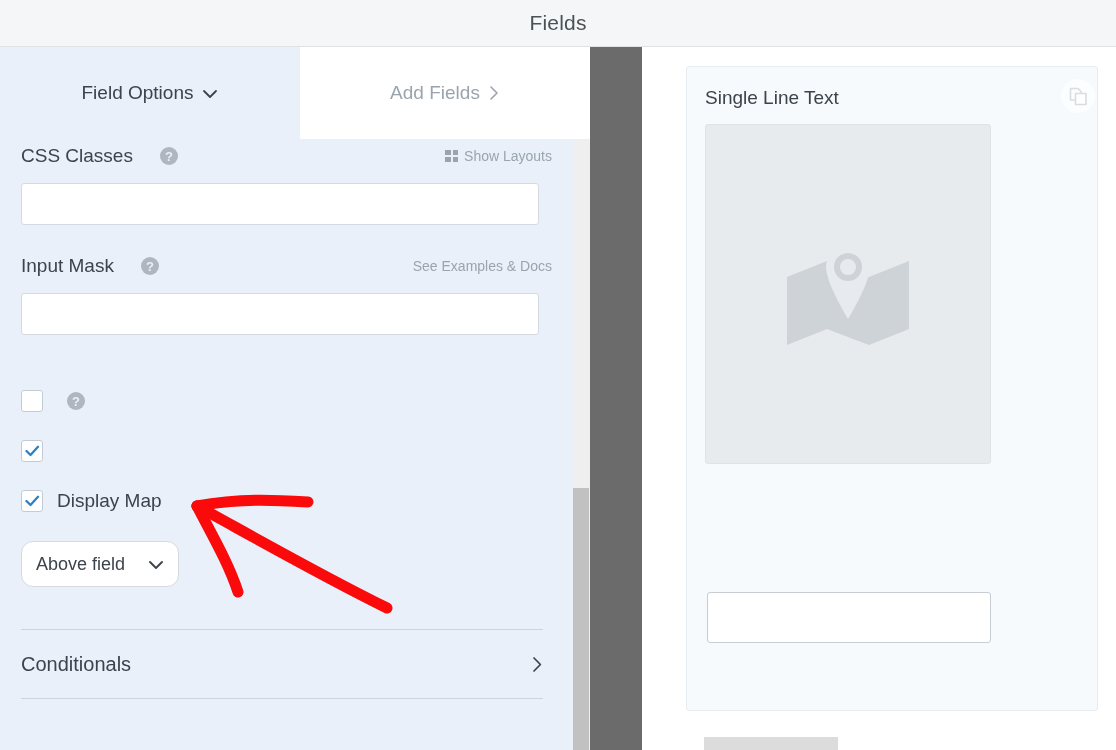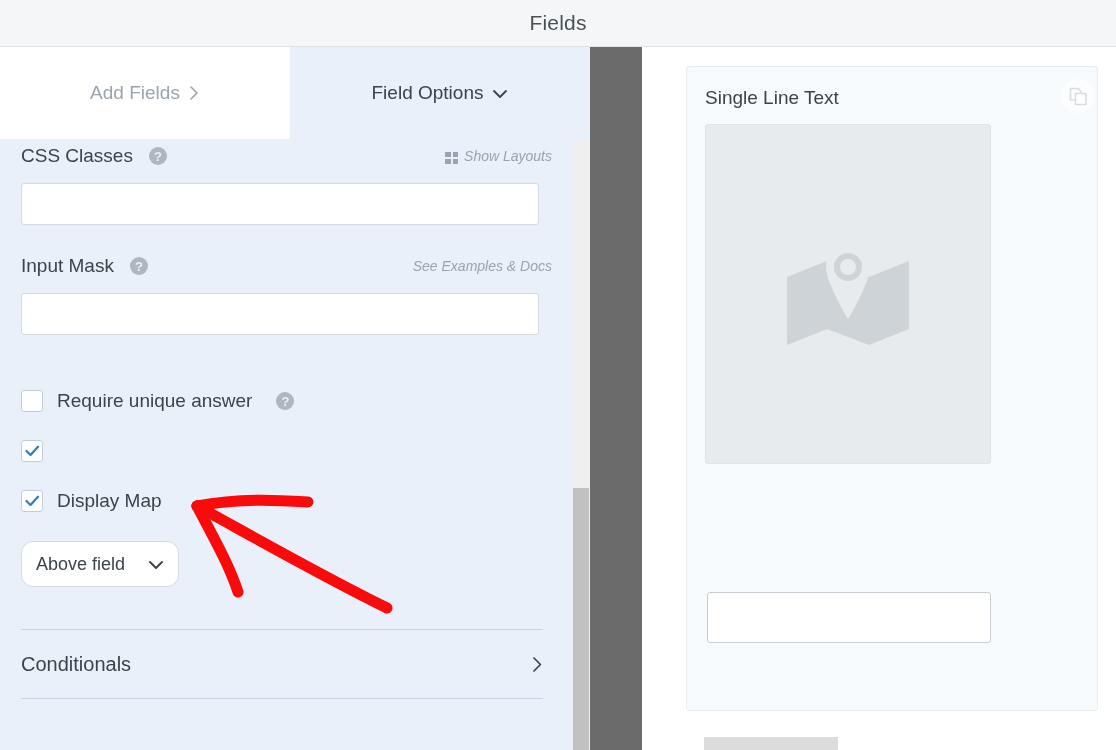--- a/index.html
+++ b/index.html
@@ -86,21 +86,21 @@
 
   .opt-row-head {
     display: flex;
     align-items: center;
     justify-content: space-between;
     height: 32px;
   }
   .opt-label-wrap {
     display: flex;
     align-items: center;
-    gap: 16px;
+    gap: 27px;
   }
   .opt-label {
     font-size: 19px;
     color: #3c434a;
     font-weight: 400;
   }
   .help-icon {
     width: 18px; height: 18px;
     border-radius: 50%;
     background: #aeb6be;
@@ -109,26 +109,25 @@
     font-weight: bold;
     display: flex;
     align-items: center;
     justify-content: center;
     line-height: 1;
     cursor: pointer;
     flex: 0 0 auto;
   }
   .opt-action {
     display: flex;
-    align-items: flex-end;
+    align-items: center;
     gap: 6px;
     font-size: 14px;
     color: #9aa4ae;
     cursor: pointer;
-    font-style: italic;
   }
   .layout-grid-icon {
     display: inline-grid;
     grid-template-columns: 6px 5px;
     grid-template-rows: 5px 5px;
     gap: 2px;
   }
   .layout-grid-icon i {
     background: #9aa4ae;
     display: block;
@@ -316,33 +315,33 @@
 
 <div id="app">
 
   <div class="header-bar">
     <div class="header-title">Fields</div>
   </div>
 
   <div class="left-panel">
 
     <div class="tabs">
+      <div class="tab tab-options">
+        <span>Field Options</span>
+        <span class="tab-caret">
+          <svg width="16" height="11" viewBox="0 0 16 11">
+              <path d="M2 3 L8 9 L14 3" stroke="#3c434a" stroke-width="1.8" fill="none" stroke-linecap="round" stroke-linejoin="round"></path>
+            </svg>
+        </span>
+      </div>
       <div class="tab tab-add">
         <span>Add Fields</span>
         <span class="tab-caret">
           <svg width="11" height="16" viewBox="0 0 11 16">
               <path d="M2 2 L8 8 L2 14" stroke="#9aa4ae" stroke-width="1.6" fill="none" stroke-linecap="round" stroke-linejoin="round"></path>
-            </svg>
-        </span>
-      </div>
-      <div class="tab tab-options">
-        <span>Field Options</span>
-        <span class="tab-caret">
-          <svg width="16" height="11" viewBox="0 0 16 11">
-              <path d="M2 3 L8 9 L14 3" stroke="#3c434a" stroke-width="1.8" fill="none" stroke-linecap="round" stroke-linejoin="round"></path>
             </svg>
         </span>
       </div>
     </div>
 
     <div class="options-body">
 
       
       <div class="opt-row-head">
         <div class="opt-label-wrap">
@@ -375,21 +374,20 @@
       </div>
       <input class="text-input" type="text" value="" style="">
 
       <div class="spacer-30"></div>
 
       
       <div class="check-row">
         <span class="checkbox">
           
         </span>
-        <span class="check-label">Require unique answer</span>
         <span class="help-icon" style="margin-left:10px;">?</span>
       </div>
 
       <div class="check-row">
         <span class="checkbox checked">
           <svg width="15" height="12" viewBox="0 0 15 12">
               <path d="M1.5 6 L5.5 10 L13 1.8" stroke="#2e80c4" stroke-width="2.3" fill="none" stroke-linecap="round" stroke-linejoin="round"></path>
             </svg>
         </span>
       </div>

